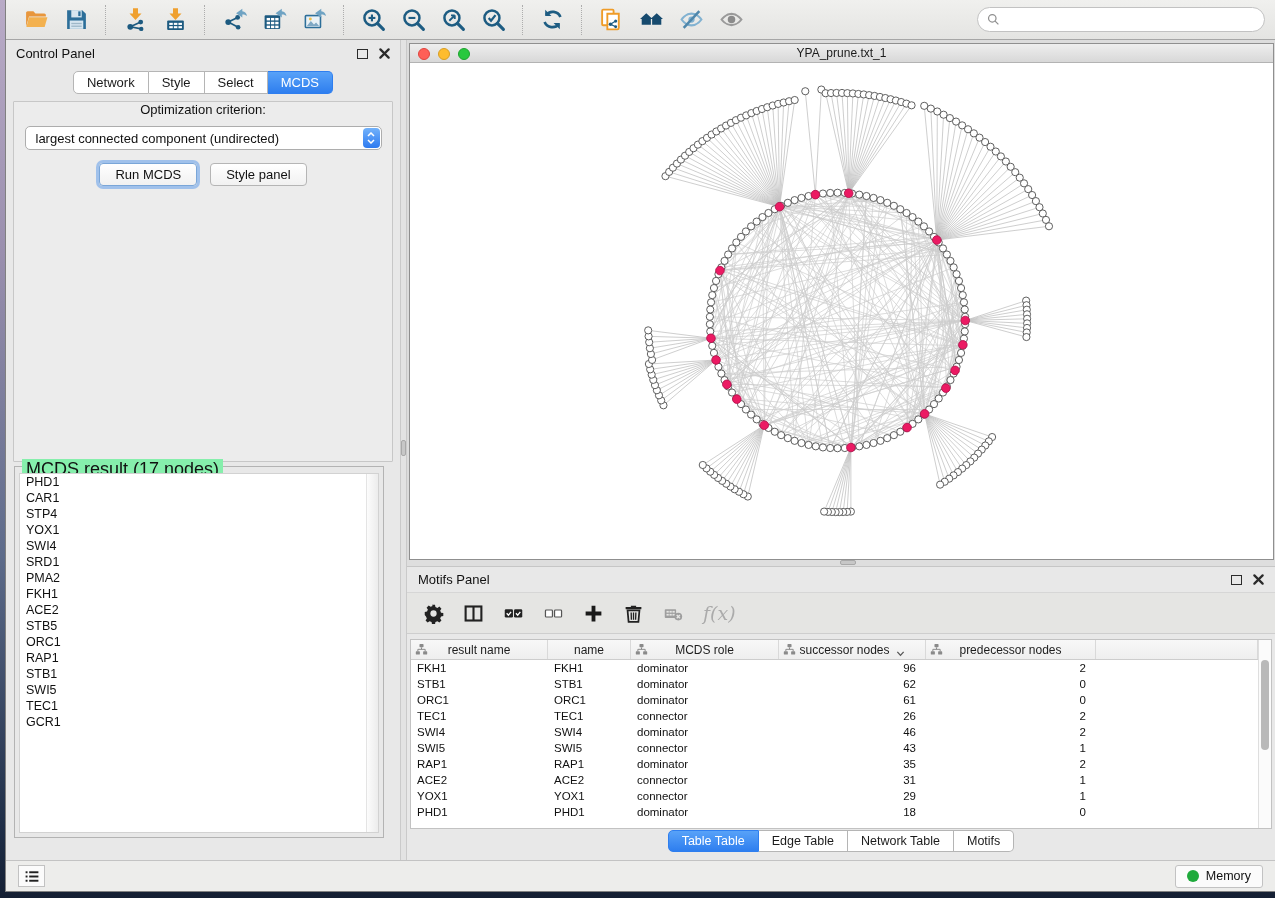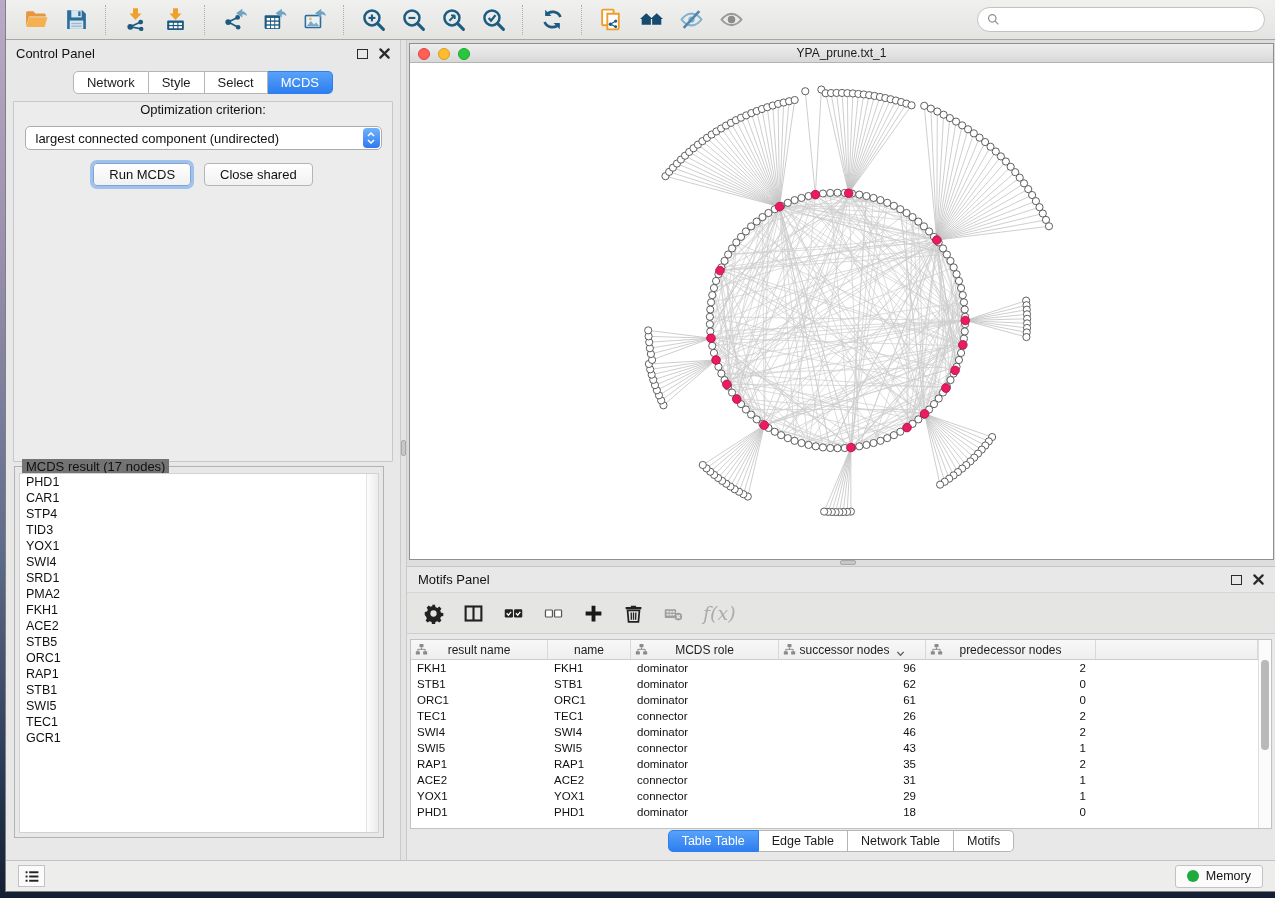--- a/index.html
+++ b/index.html
@@ -50,22 +50,22 @@
     align-items:center; justify-content:center; gap:2px; }
   .stepper svg { width:8px; height:5px; display:block; }
   .btn-row { display:flex; justify-content:center; gap:13px; margin-top:13px; }
   .push-btn { height:23px; padding:0 15px; background:linear-gradient(#ffffff,#f1f1f1);
     border:1px solid #b5b5b5; border-radius:4px; font-size:13px; color:#111;
     display:flex; align-items:center; }
   .push-btn.focused { box-shadow:0 0 0 3px rgba(110,165,235,.6); border-color:#7aa6d8; }
 
   .fieldset { position:absolute; left:8px; width:370px; top:426px; height:372px;
     border:1px solid #b3b3b3; }
-  .legend { position:absolute; top:-8px; left:7px; background:#737373; padding:0 4px;
-    font-size:13px; color:#111; }
+  .legend { position:absolute; top:-8px; left:7px; background:#86efac; padding:0 4px;
+    font-size:18px; color:#111; }
   .listbox { position:absolute; left:4px; right:4px; top:6px; bottom:4px; background:#fff;
     border:1px solid #d2d2d2; overflow:hidden; }
   .list-scroll { position:absolute; top:0; bottom:0; right:0; width:12px;
     border-left:1px solid #e4e4e4; background:linear-gradient(90deg,#fcfcfc,#ececec); }
   .list-item { height:16px; line-height:16px; font-size:12.5px; padding-left:6px; color:#111; }
 
   
   .v-splitter { position:absolute; left:394px; top:40px; width:7px; height:820px;
     background:#e3e3e3; border-left:1px solid #cacaca; border-right:1px solid #cacaca; }
   .v-handle { position:absolute; top:400px; left:0; width:5px; height:16px;
@@ -338,32 +338,31 @@
                   <path d="M1 4l3-3 3 3" fill="none" stroke="#fff" stroke-width="1.5"></path>
                 </svg>
               <svg viewBox="0 0 8 5">
                   <path d="M1 1l3 3 3-3" fill="none" stroke="#fff" stroke-width="1.5"></path>
                 </svg>
             </span>
           </div>
         </div>
         <div class="btn-row">
           <div class="push-btn focused">Run MCDS</div>
-          <div class="push-btn">Close shared</div>
+          <div class="push-btn">Style panel</div>
         </div>
       </div>
 
       <div class="fieldset">
         <span class="legend">MCDS result (17 nodes)</span>
         <div class="listbox">
           <div>
               <div class="list-item">PHD1</div>
               <div class="list-item">CAR1</div>
               <div class="list-item">STP4</div>
-              <div class="list-item">TID3</div>
               <div class="list-item">YOX1</div>
               <div class="list-item">SWI4</div>
               <div class="list-item">SRD1</div>
               <div class="list-item">PMA2</div>
               <div class="list-item">FKH1</div>
               <div class="list-item">ACE2</div>
               <div class="list-item">STB5</div>
               <div class="list-item">ORC1</div>
               <div class="list-item">RAP1</div>
               <div class="list-item">STB1</div>

